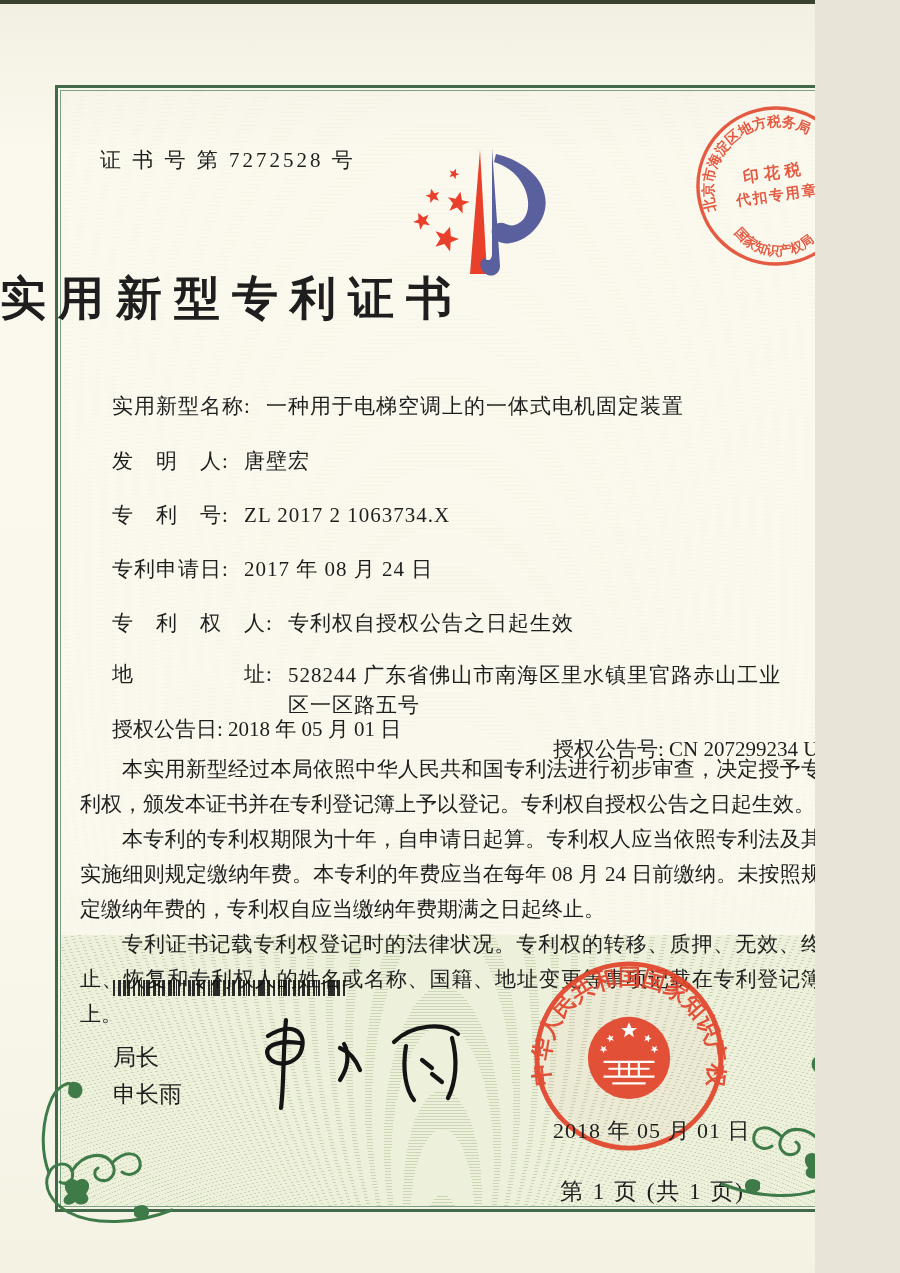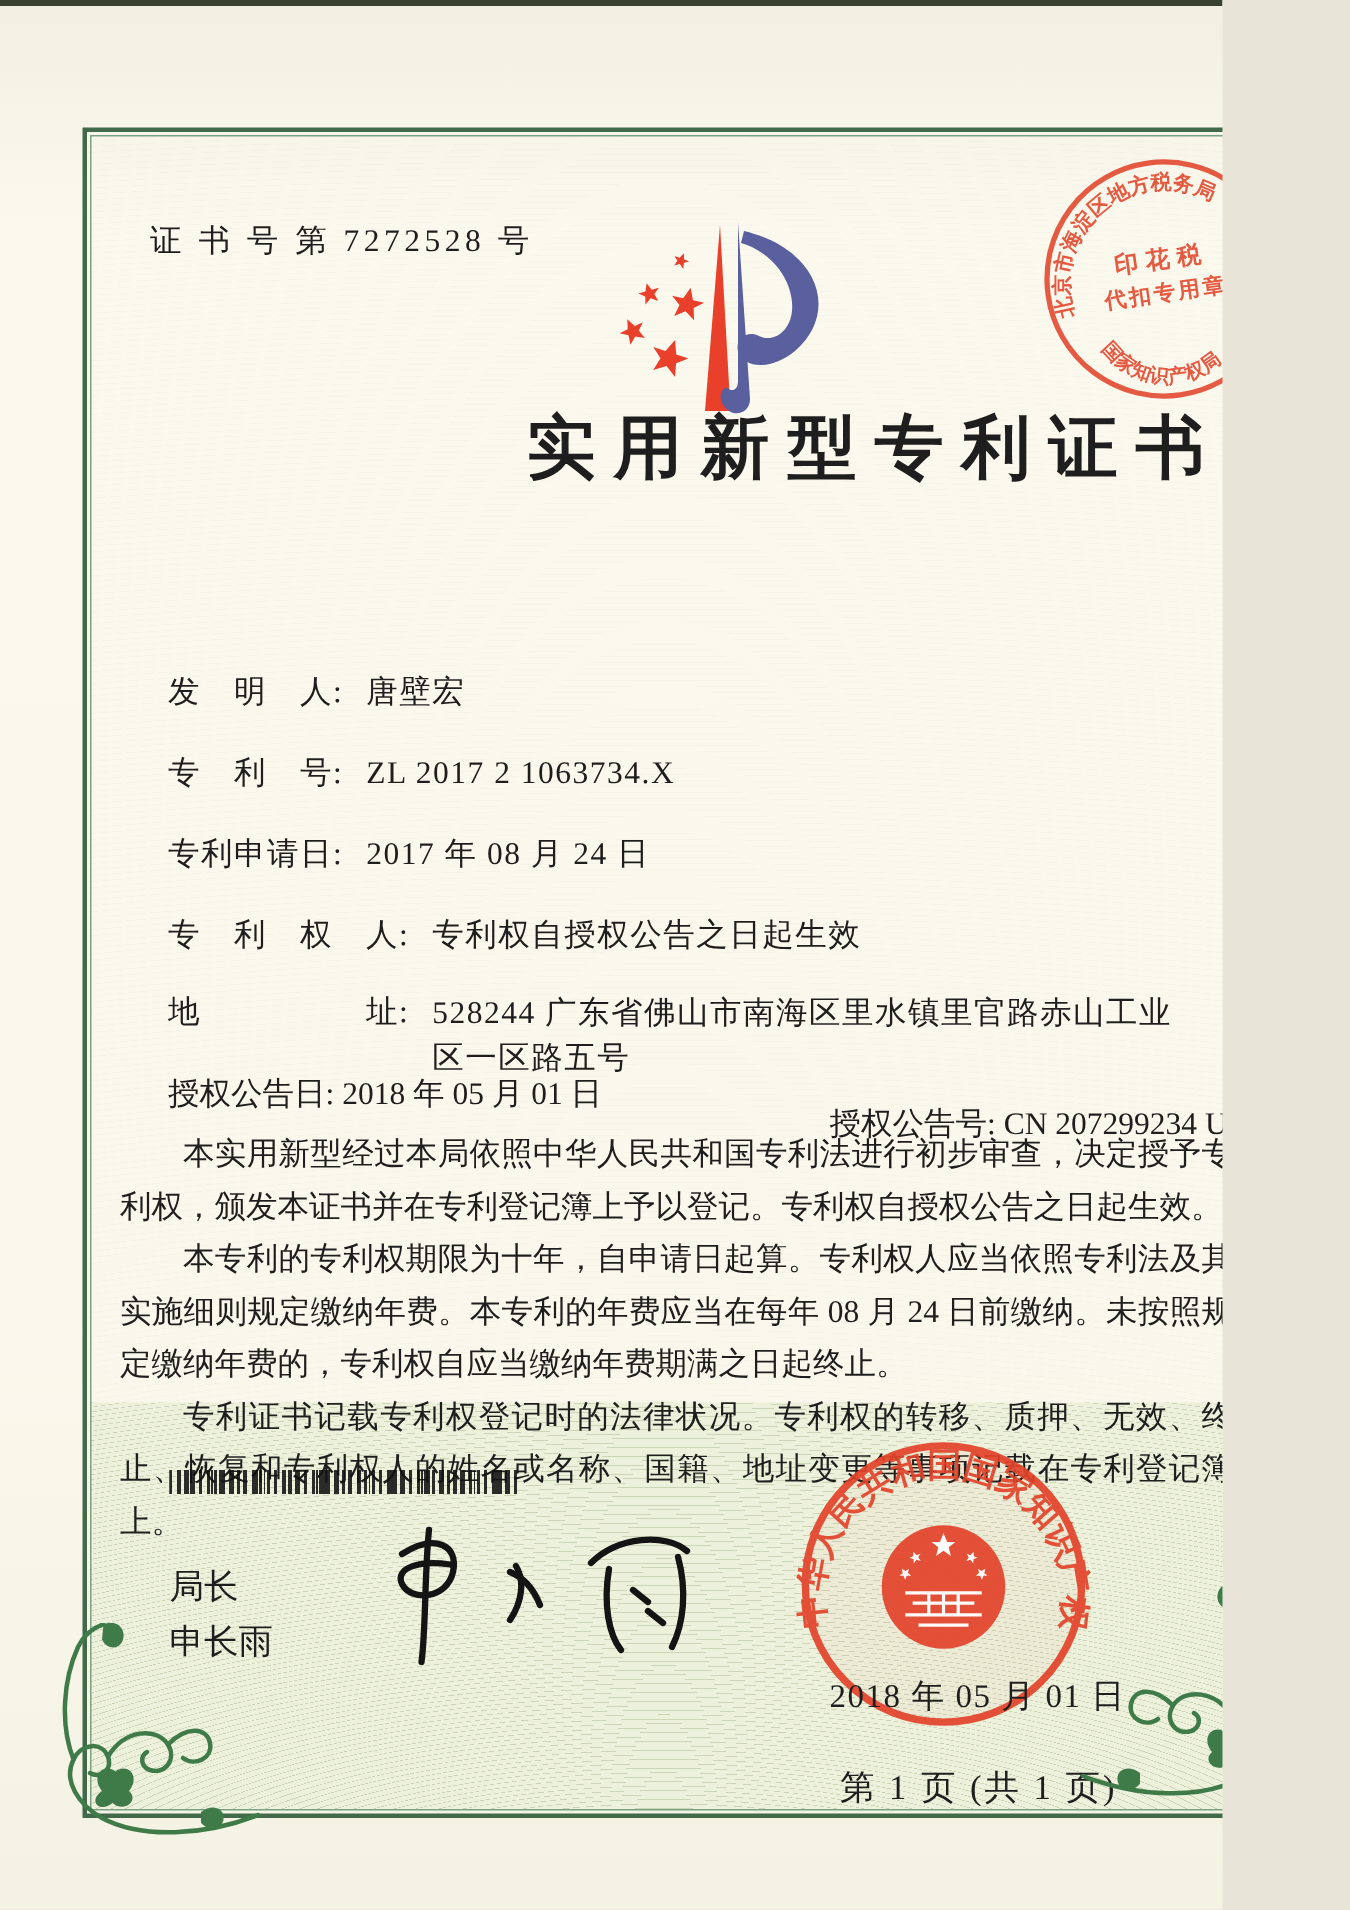--- a/index.html
+++ b/index.html
@@ -14,21 +14,21 @@
   .frame::after{content:'';position:absolute;inset:2px;border:1px solid #7aa183;}
   .guilloche{position:absolute;left:60px;top:935px;width:765px;height:271px;z-index:0;
     background-color:#edf0db;
     background-image:repeating-radial-gradient(1400px 520px at 50% 135%,rgba(122,153,96,.30) 0 1px,rgba(0,0,0,0) 1px 8px);
   }
   .guilloche-light{position:absolute;left:60px;top:90px;width:765px;height:845px;z-index:0;opacity:.25;
     background-image:repeating-radial-gradient(1600px 700px at 50% 160%,rgba(140,160,120,.18) 0 1px,rgba(0,0,0,0) 1px 9px);
   }
   .cert-no{position:absolute;left:100px;top:146px;font-size:21px;letter-spacing:3px;z-index:2;}
   .logo{position:absolute;left:388px;top:146px;z-index:2;}
-  .title{position:absolute;left:0;right:0;top:268px;text-align:right;font-size:46px;
+  .title{position:absolute;left:0;right:0;top:268px;text-align:left;font-size:46px;
     font-weight:700;letter-spacing:12px;z-index:2;}
   .row{position:absolute;left:112px;font-size:21px;z-index:2;white-space:nowrap;}
   .row .lbl{letter-spacing:1px;}
   .row .val{margin-left:10px;letter-spacing:1px;}
   .row-address .val{display:inline-block;white-space:normal;width:505px;vertical-align:top;line-height:30px;}
   .grant-left{position:absolute;left:112px;top:715px;font-size:21px;z-index:2;white-space:nowrap;}
   .grant-right{position:absolute;left:553px;top:715px;font-size:21px;z-index:2;white-space:nowrap;margin-top:20px;}
   .paras{position:absolute;left:80px;top:752px;width:742px;z-index:2;}
   .paras p{margin:0;font-size:21px;line-height:35px;text-indent:2em;text-align:justify;}
   .barcode{position:absolute;left:113px;top:980px;width:232px;height:16px;z-index:2;opacity:.88;
@@ -73,20 +73,24 @@
       <path d="M92,4 L99,128 L82,128 Z"></path>
     </g>
     <g fill="#5a5f9e">
       <path d="M104,2 L112,120 C112,128 104,132 98,128 C92,124 90,116 96,112 C100,116 104,114 104,108 Z"></path>
       <path d="M108,8 C158,20 172,62 142,88 C126,101 108,100 104,88 C102,80 110,74 118,78 C130,84 146,70 138,46 C133,31 120,20 106,16 Z"></path>
     </g>
   </svg>
 
   <div class="title">实用新型专利证书</div>
 
+  <div class="row" style="top:392px">
+    <span class="lbl">实用新型名称:</span>
+    <span class="val">一种用于电梯空调上的一体式电机固定装置</span>
+  </div>
   <div class="row" style="top:447px">
     <span class="lbl">发　明　人:</span>
     <span class="val">唐壁宏</span>
   </div>
   <div class="row" style="top:501px">
     <span class="lbl">专　利　号:</span>
     <span class="val">ZL 2017 2 1063734.X</span>
   </div>
   <div class="row" style="top:555px">
     <span class="lbl">专利申请日:</span>

